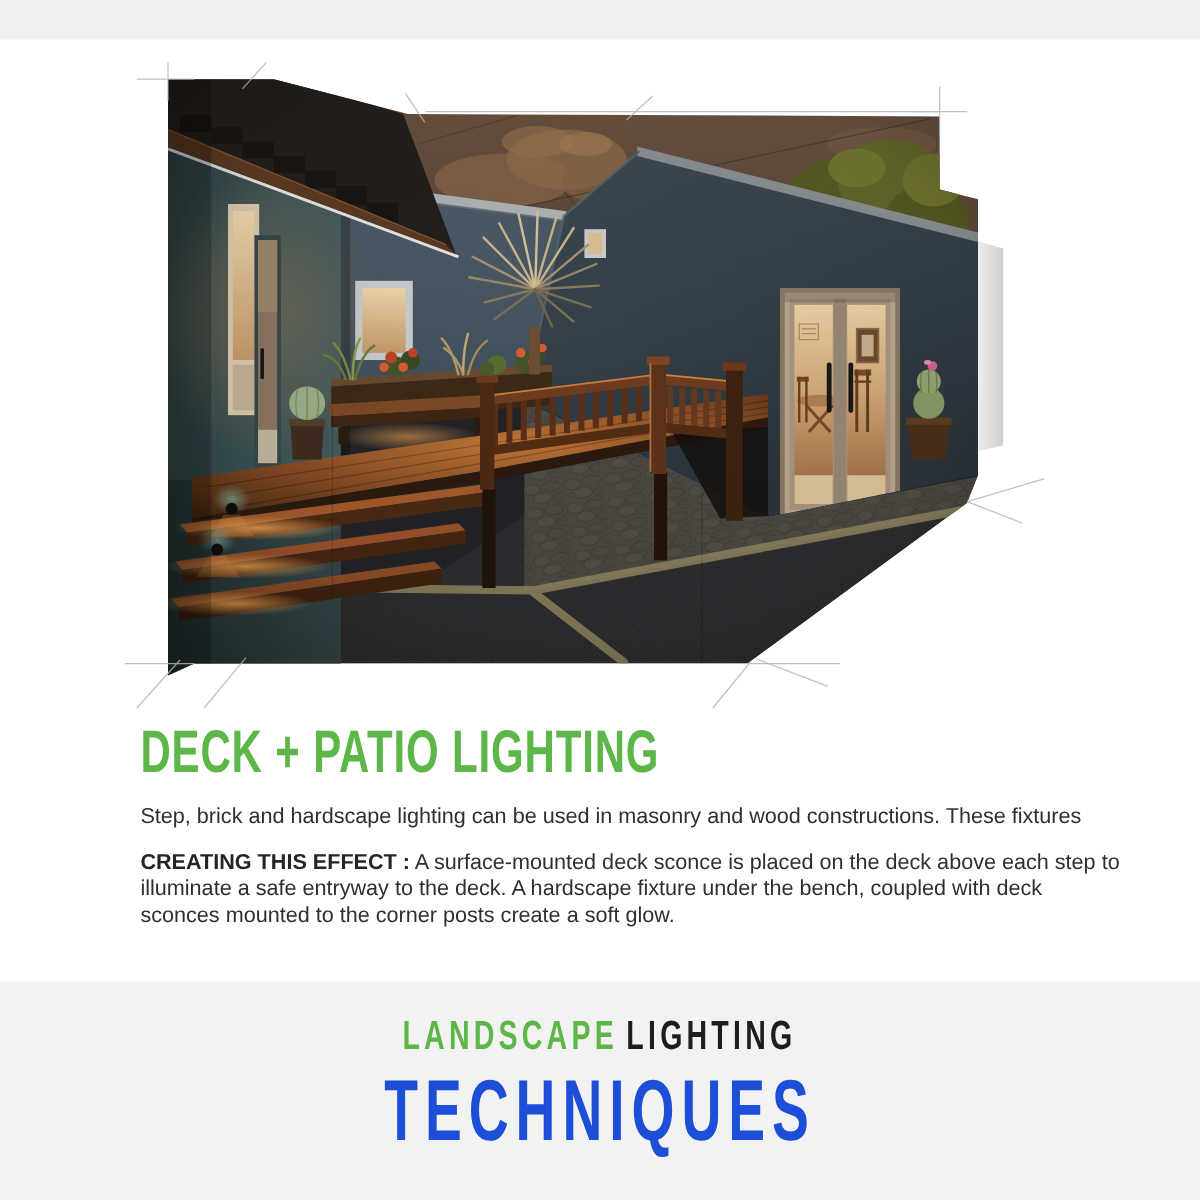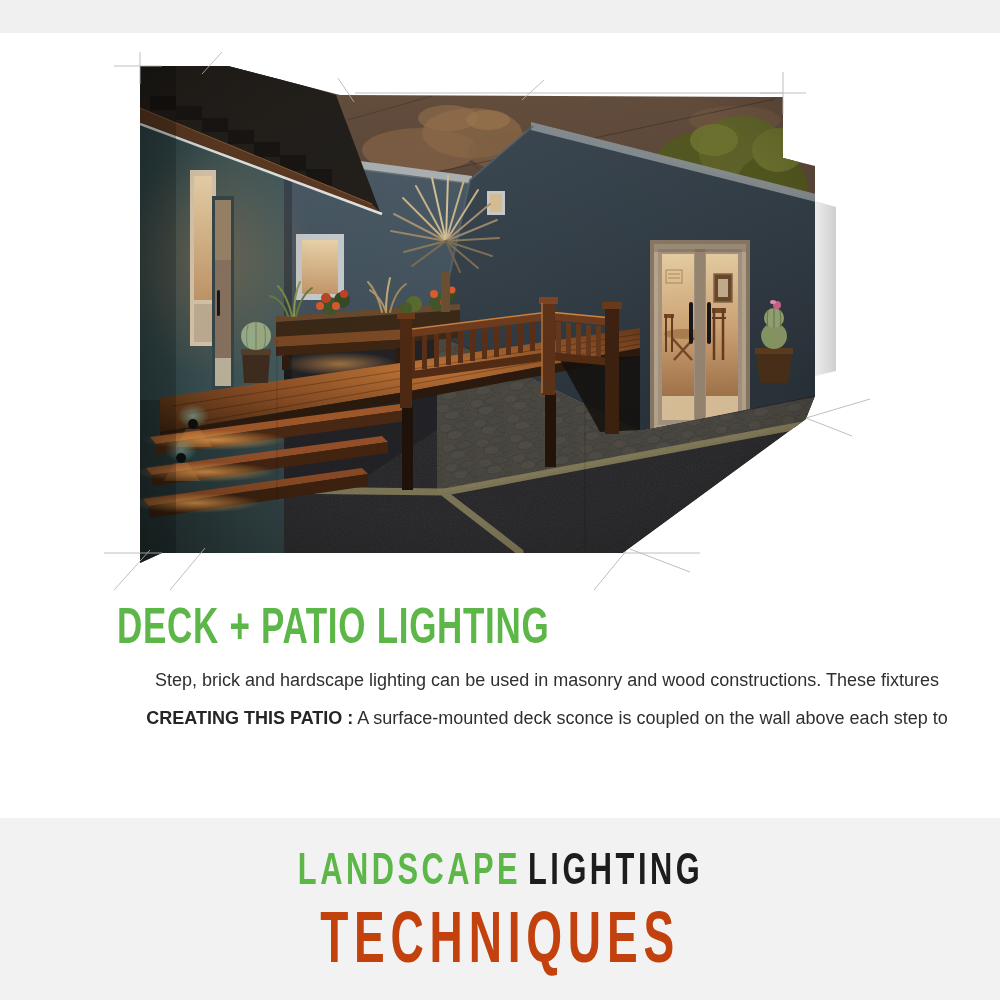--- a/index.html
+++ b/index.html
@@ -6,30 +6,30 @@
   body{width:1000px;height:1000px;position:relative;overflow:hidden;background:#ffffff;
        font-family:"Liberation Sans", sans-serif;}
   .topbar{position:absolute;top:0;left:0;width:1000px;height:33px;background:#f0f0f0;}
   .hero{position:absolute;top:0;left:0;width:1000px;height:600px;}
   .hero svg{display:block;}
   .content{position:absolute;left:84px;top:600px;width:860px;margin-left:33px;}
   .headline{display:inline-block;font-size:50px;font-weight:bold;color:#5cb648;
             letter-spacing:1px;transform:scaleX(.70);transform-origin:left top;
             white-space:nowrap;line-height:1.05;margin:0;}
   .para{margin-top:16px;font-size:18px;line-height:22px;color:#2f2f2f;}
-  .para .ln{white-space:nowrap;text-align:center;}
+  .para .ln{white-space:nowrap;}
   .bold-lead{font-weight:bold;color:#252525;}
   .footer{position:absolute;left:0;top:818px;width:1000px;height:182px;background:#f2f2f2;
           text-align:center;}
-  .brandline{margin-top:26px;font-size:44px;font-weight:bold;letter-spacing:5px;
+  .brandline{margin-top:26px;font-size:34px;font-weight:bold;letter-spacing:5px;
              white-space:nowrap;}
   .brandline .inner{display:inline-block;transform:scaleX(.70);transform-origin:center top;}
   .brand-green{color:#5cb648;margin-right:10px;}
   .brand-dark{color:#1d1d1d;}
-  .big-title{margin-top:2px;font-size:72px;font-weight:bold;letter-spacing:9px;color:#c2410c;
+  .big-title{margin-top:2px;font-size:72px;font-weight:bold;letter-spacing:9px;color:#1d4ed8;
              white-space:nowrap;}
   .big-title .inner{display:inline-block;transform:scaleX(.64);transform-origin:center top;}
 </style>
 </head>
 <body>
 
 <div class="topbar"></div>
 
 <div class="hero">
 <svg width="1000" height="600" viewBox="0 0 1000 600" role="img" aria-label="Night rendering of a modern backyard: teal house walls, wooden deck with railing, three lit steps with wall sconces, planter with desert plants and yucca, glowing French doors, potted cacti, stone patio and dark asphalt with expansion joints, tree and cloudy dusk sky">
@@ -418,21 +418,23 @@
   </g>
 </svg>
 </div>
 
 <section class="content">
   <h1 class="headline">DECK + PATIO LIGHTING</h1>
   <div class="para">
     <div class="ln">Step, brick and hardscape lighting can be used in masonry and wood constructions. These fixtures</div>
   </div>
   <div class="para">
-    <div class="ln"><span class="bold-lead">CREATING THIS PATIO :</span><span> A surface-mounted deck sconce is coupled on the wall above each step to</span></div>
+    <div class="ln"><span class="bold-lead">CREATING THIS EFFECT :</span><span> A surface-mounted deck sconce is placed on the deck above each step to</span></div>
+    <div class="ln">illuminate a safe entryway to the deck. A hardscape fixture under the bench, coupled with deck</div>
+    <div class="ln">sconces mounted to the corner posts create a soft glow.</div>
   </div>
 </section>
 
 <footer class="footer">
   <div class="brandline">
     <span class="inner">
       <span class="brand-green">LANDSCAPE</span><span class="brand-dark">LIGHTING</span>
     </span>
   </div>
   <div class="big-title">

